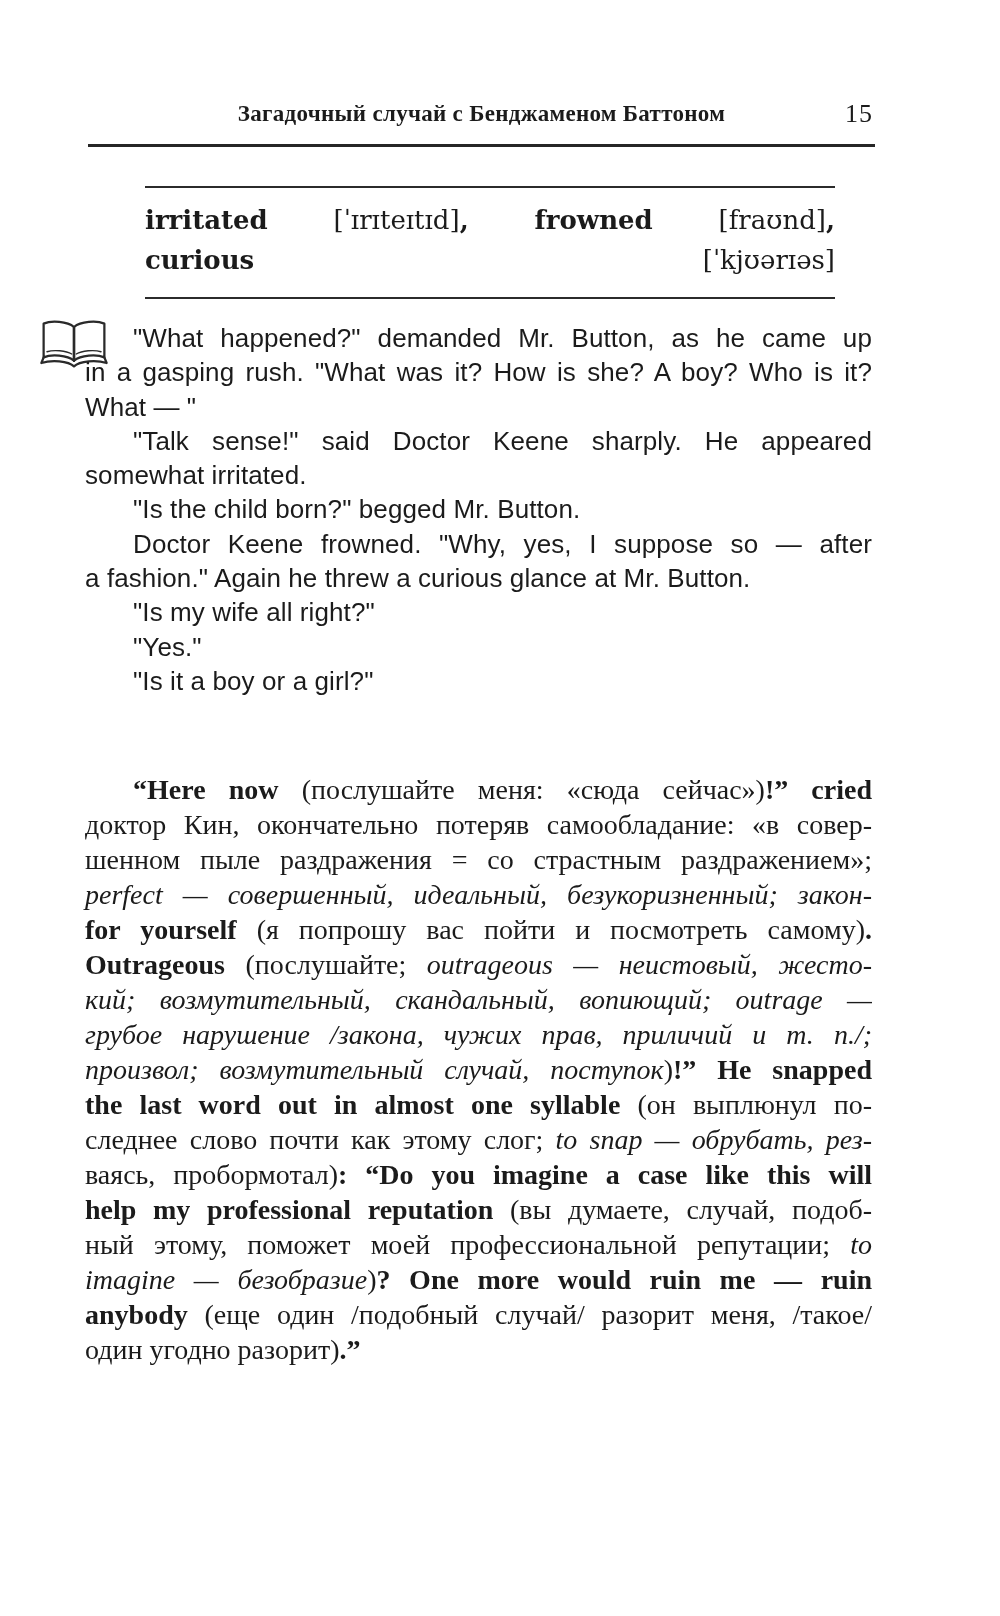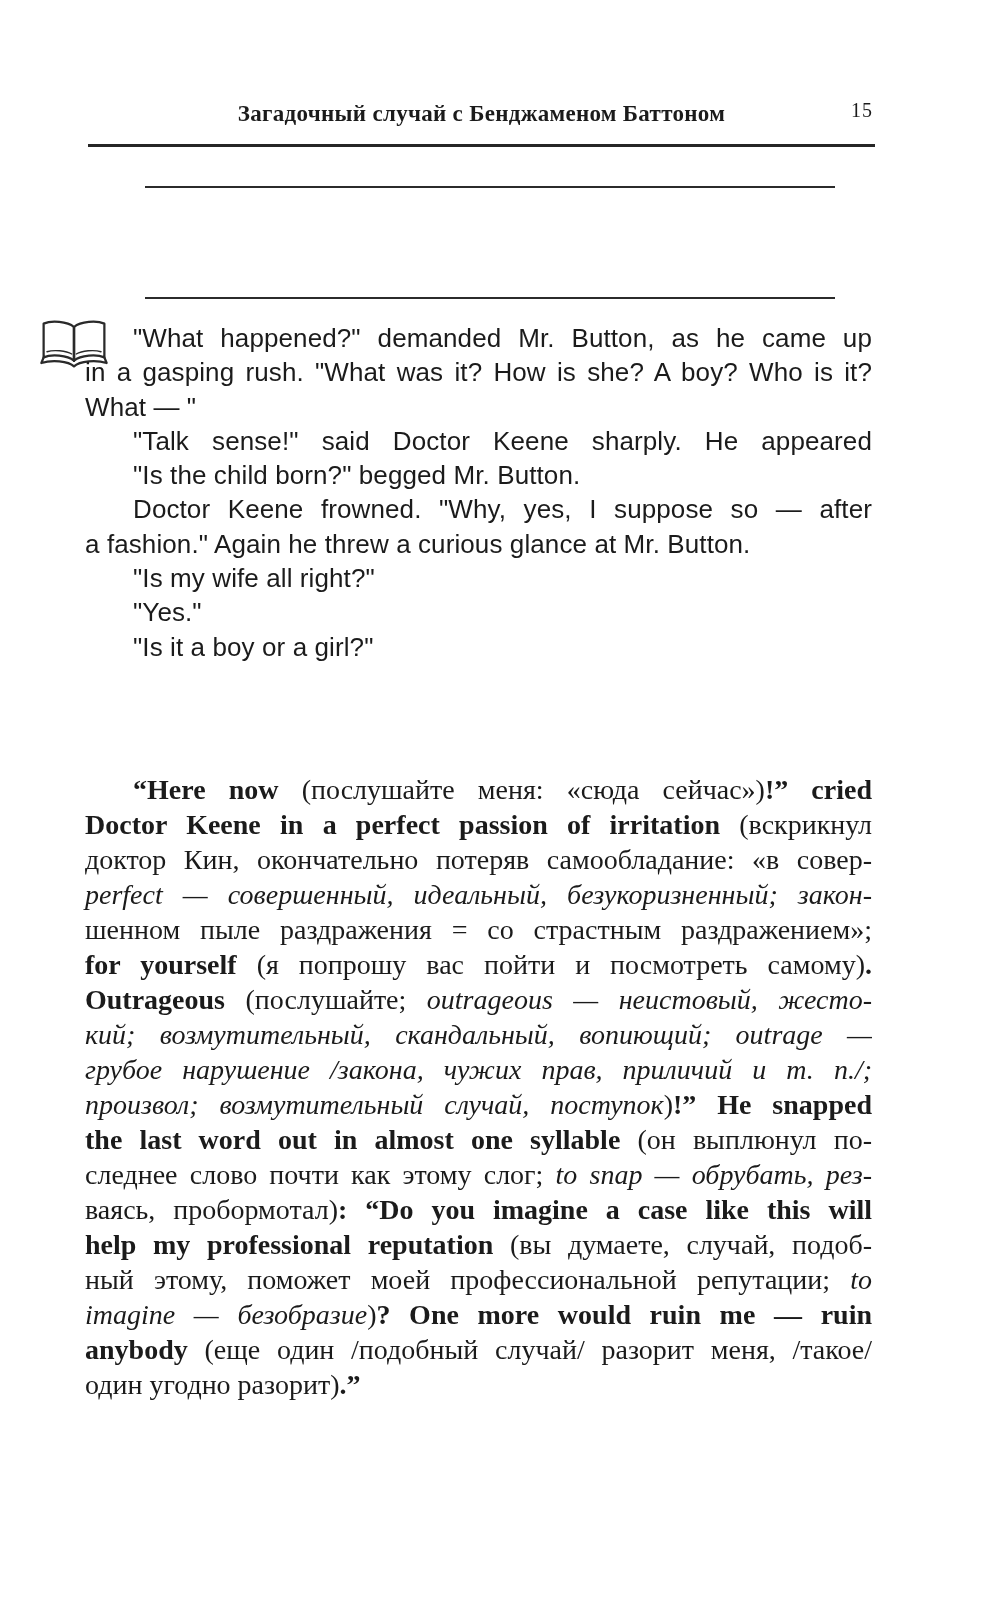--- a/index.html
+++ b/index.html
@@ -16,21 +16,21 @@
   .running-head {
     position:absolute; top:101px; left:88px; width:787px; height:34px;
   }
   .running-head .title {
     display:block; text-align:center;
     font-family:"Liberation Serif", serif;
     font-weight:bold; font-size:23px; letter-spacing:0.3px;
   }
   .running-head .pagenum {
     position:absolute; right:2px; top:-2px;
-    font-size:20px; font-weight:normal; letter-spacing:1px;
+    font-size:26px; font-weight:normal; letter-spacing:1px;
   }
   .header-rule {
     position:absolute; top:144px; left:88px; width:787px; height:3px;
     background:#262626;
   }
 
   
   .vocab-rule { position:absolute; left:145px; width:690px; height:2px; background:#2b2b2b; }
   .vocab-rule.top { top:186px; }
   .vocab-rule.bottom { top:297px; }
@@ -77,54 +77,58 @@
 
 <div class="page">
 
   <div class="running-head">
     <span class="title">Загадочный случай с Бенджаменом Баттоном</span>
     <span class="pagenum">15</span>
   </div>
   <div class="header-rule"></div>
 
   <div class="vocab-rule top"></div>
+  <div class="vocab textcol">
+      <div class="line"><span class="s-b">irritated </span><span class="s-r">[ˈɪrɪteɪtɪd]</span><span class="s-b">, frowned </span><span class="s-r">[fraʊnd]</span><span class="s-b">,</span></div>
+      <div class="line"><span class="s-b">curious </span><span class="s-r">[ˈkjʊərɪəs]</span></div>
+    </div>
   <div class="vocab-rule bottom"></div>
 
   <div class="book-icon">
     <svg viewBox="0 0 64 50" width="72" height="58">
       <g fill="none" stroke="#2a2a2a" stroke-width="2" stroke-linejoin="round" stroke-linecap="round">
         <path d="M32 9 C26 4, 12 3, 5 6 L5 36 C12 33, 26 34, 32 39 Z"></path>
         <path d="M32 9 C38 4, 52 3, 59 6 L59 36 C52 33, 38 34, 32 39 Z"></path>
         <path d="M32 39 L32 9"></path>
         <path d="M5 36 L3 41 C12 38, 27 39, 32 44 C37 39, 52 38, 61 41 L59 36"></path>
         <path d="M8 31 C14 29, 25 30, 30 33" stroke-width="1.2"></path>
         <path d="M56 31 C50 29, 39 30, 34 33" stroke-width="1.2"></path>
       </g>
     </svg>
   </div>
 
   <div class="english-block textcol">
       <div class="line indent"><span class="s-r">"What happened?" demanded Mr. Button, as he came up</span></div>
       <div class="line"><span class="s-r">in a gasping rush. "What was it? How is she? A boy? Who is it?</span></div>
       <div class="line last"><span class="s-r">What — "</span></div>
       <div class="line indent"><span class="s-r">"Talk sense!" said Doctor Keene sharply. He appeared</span></div>
+      <div class="line last"><span class="s-r">somewhat irritated.</span></div>
       <div class="line indent last"><span class="s-r">"Is the child born?" begged Mr. Button.</span></div>
       <div class="line indent"><span class="s-r">Doctor Keene frowned. "Why, yes, I suppose so — after</span></div>
       <div class="line last"><span class="s-r">a fashion." Again he threw a curious glance at Mr. Button.</span></div>
       <div class="line indent last"><span class="s-r">"Is my wife all right?"</span></div>
       <div class="line indent last"><span class="s-r">"Yes."</span></div>
       <div class="line indent last"><span class="s-r">"Is it a boy or a girl?"</span></div>
     </div>
 
   <div class="frank-block textcol">
       <div class="line indent"><span class="s-b">“Here now </span><span class="s-r">(послушайте меня: «сюда сейчас»)</span><span class="s-b">!” cried</span></div>
-      <div class="line"><span class="s-b">Doctor Keene in a perfect passion of irritation </span><span class="s-r">(вскрикнул</span></div>
       <div class="line"><span class="s-r">доктор Кин, окончательно потеряв самообладание: «в совер-</span></div>
+      <div class="line"><span class="s-r">шенном пыле раздражения = со страстным раздражением»;</span></div>
       <div class="line"><span class="s-i">perfect — совершенный, идеальный, безукоризненный; закон-</span></div>
-      <div class="line"><span class="s-r">шенном пыле раздражения = со страстным раздражением»;</span></div>
       <div class="line"><span class="s-b">for yourself </span><span class="s-r">(я попрошу вас пойти и посмотреть самому)</span><span class="s-b">.</span></div>
       <div class="line"><span class="s-b">Outrageous </span><span class="s-r">(послушайте; </span><span class="s-i">outrageous — неистовый, жесто-</span></div>
       <div class="line"><span class="s-i">кий; возмутительный, скандальный, вопиющий; outrage —</span></div>
       <div class="line"><span class="s-i">грубое нарушение /закона, чужих прав, приличий и т. п./;</span></div>
       <div class="line"><span class="s-i">произвол; возмутительный случай, поступок</span><span class="s-r">)</span><span class="s-b">!” He snapped</span></div>
       <div class="line"><span class="s-b">the last word out in almost one syllable </span><span class="s-r">(он выплюнул по-</span></div>
       <div class="line"><span class="s-r">следнее слово почти как этому слог; </span><span class="s-i">to snap — обрубать, рез-</span></div>
       <div class="line"><span class="s-r">ваясь, пробормотал)</span><span class="s-b">: “Do you imagine a case like this will</span></div>
       <div class="line"><span class="s-b">help my professional reputation </span><span class="s-r">(вы думаете, случай, подоб-</span></div>
       <div class="line"><span class="s-r">ный этому, поможет моей профессиональной репутации; </span><span class="s-i">to</span></div>

